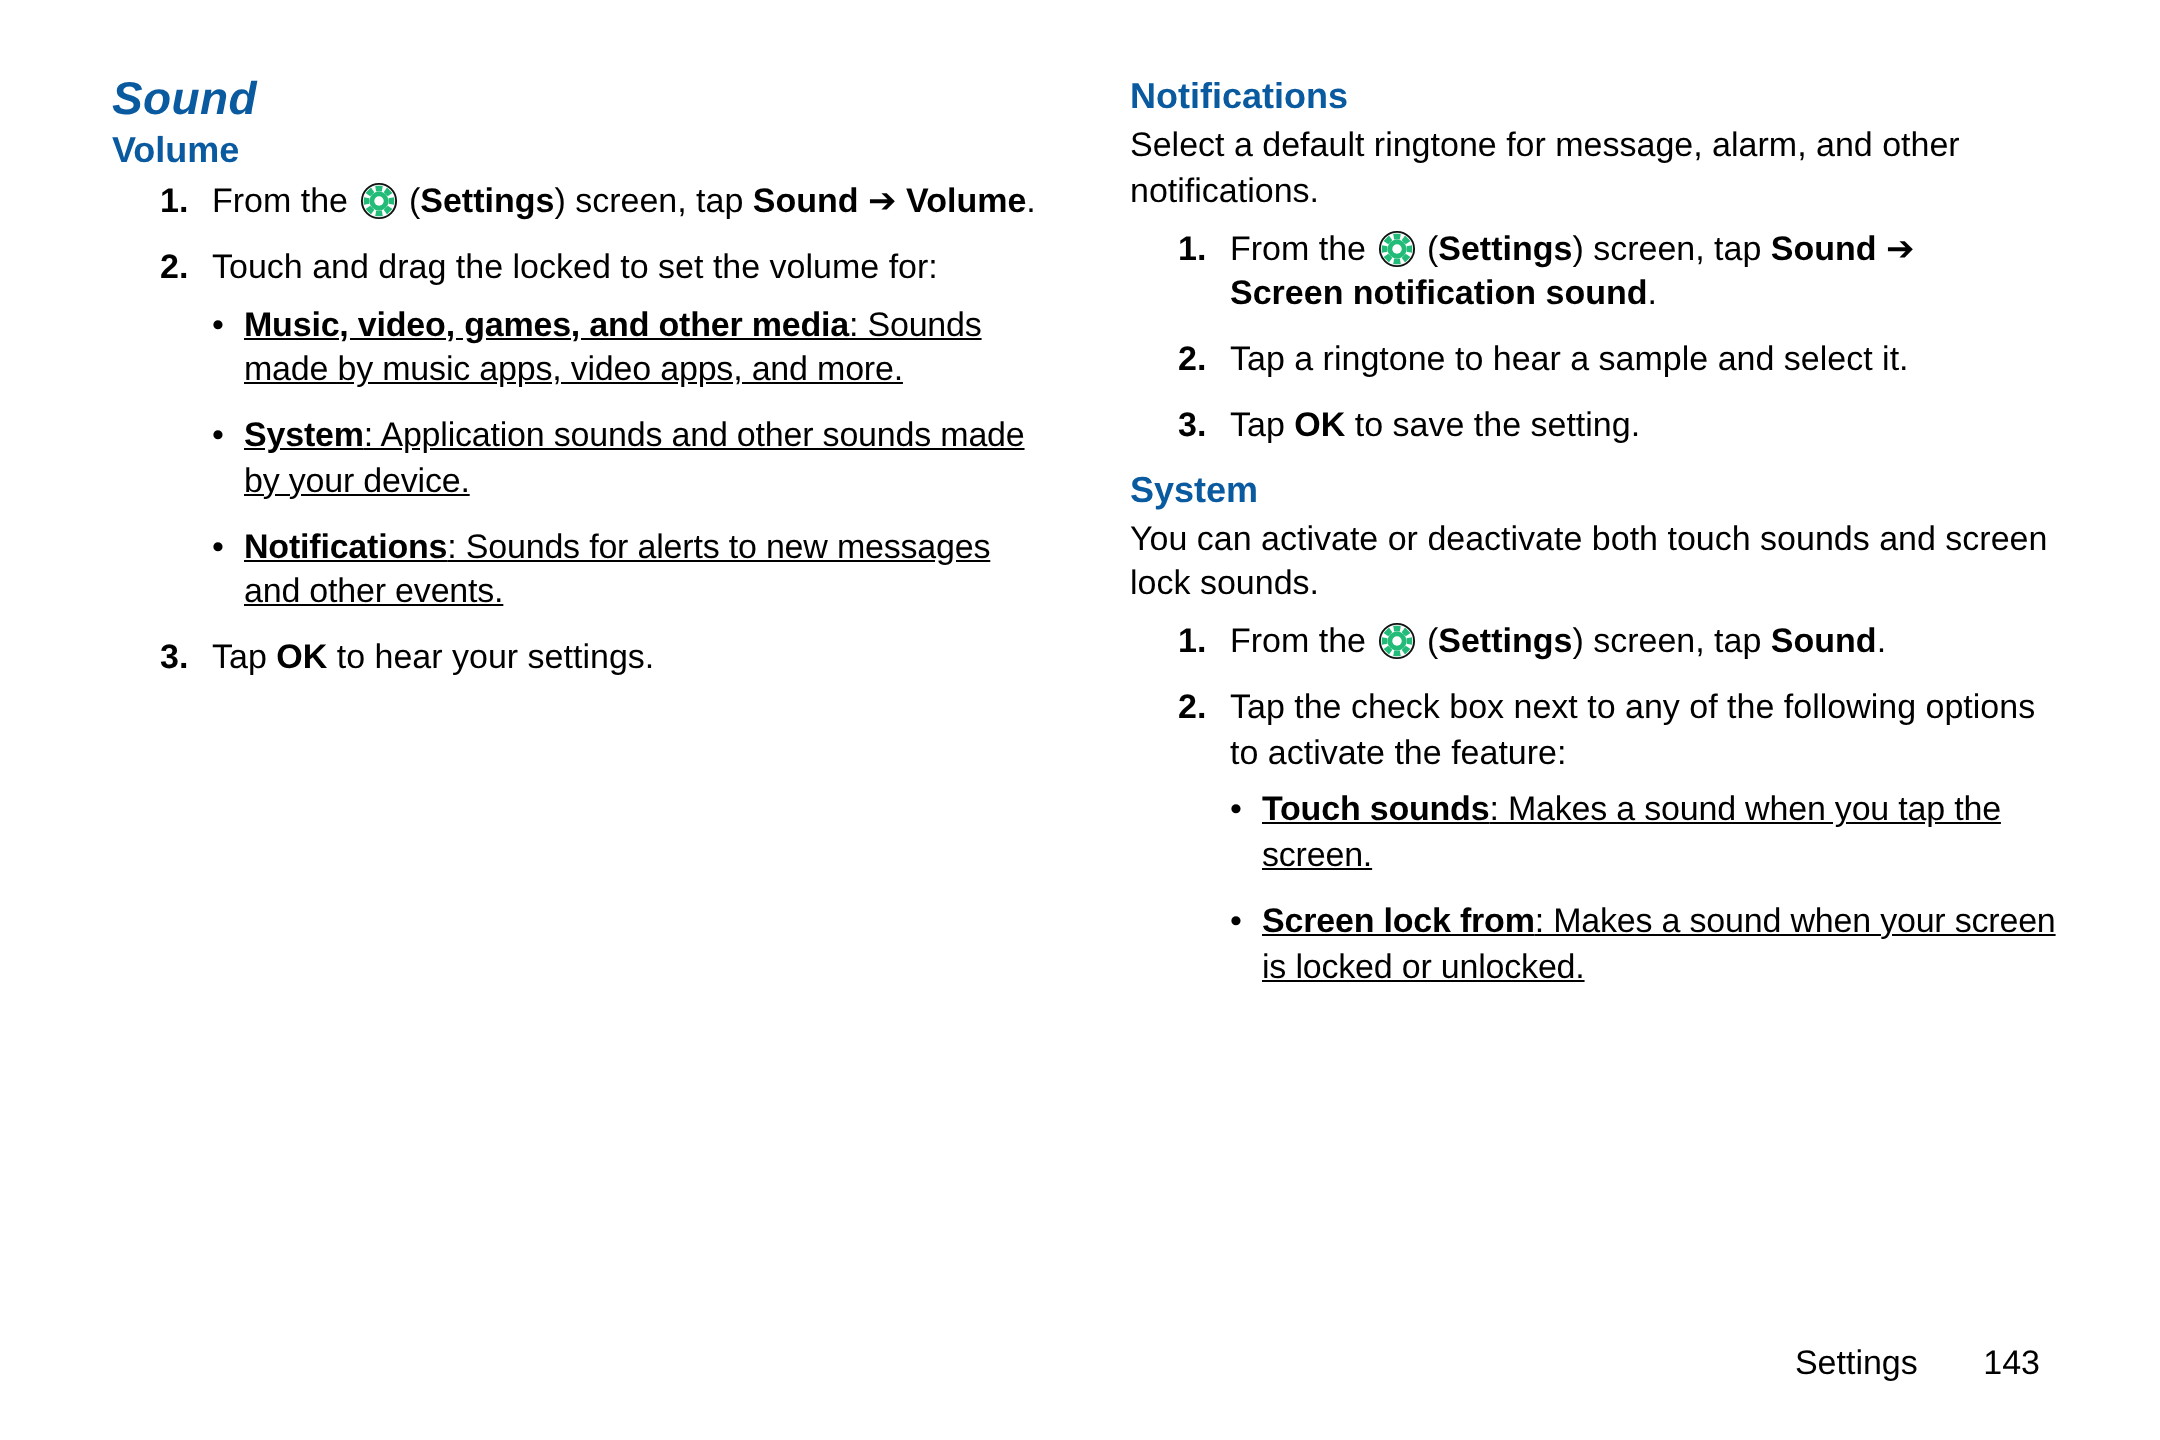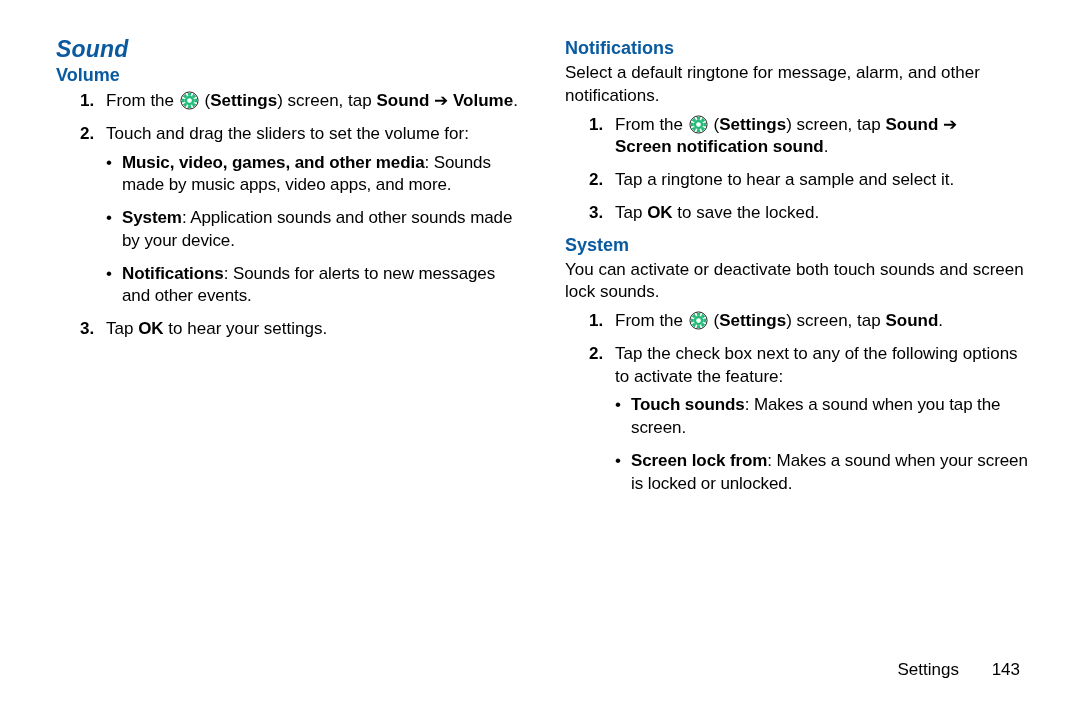--- a/index.html
+++ b/index.html
@@ -58,20 +58,21 @@
     counter-increment: step;
     content: counter(step) ".";
     position: absolute;
     left: -26px;
     font-weight: 700;
   }
   ul.sub {
     list-style: none;
     padding-left: 0;
     margin: 4px 0 0 0;
+    text-decoration: underline;
   }
   ul.sub > li {
     position: relative;
     padding-left: 16px;
     margin: 6px 0 10px 0;
     font-family: "Helvetica Neue", Arial, sans-serif;
     font-stretch: condensed;
     letter-spacing: -0.1px;
   }
   ul.sub > li::before {
@@ -93,21 +94,21 @@
   .settings-icon {
     display: inline-block;
     width: 19px;
     height: 19px;
     vertical-align: -4px;
     margin: 0 1px;
   }
   .settings-icon svg { display: block; }
   .footer {
     position: absolute;
-    bottom: 40px;
+    bottom: 28px;
     right: 60px;
     font-size: 17px;
   }
   .footer .pn { margin-left: 28px; }
 </style>
 </head>
 <body>
 
 <div class="page">
 
@@ -132,21 +133,21 @@
                 <path d="M-2,-8 L2,-8 L1.5,-5 L-1.5,-5 Z" fill="#2b7" transform="rotate(270)"></path>
                 <path d="M-2,-8 L2,-8 L1.5,-5 L-1.5,-5 Z" fill="#2b7" transform="rotate(315)"></path>
                 <circle r="5" fill="#2b7"></circle>
                 <circle r="2.5" fill="#fff"></circle>
               </g>
             </svg>
         </span>
         (<span class="bold">Settings</span><span>) screen, tap </span><span class="bold">Sound</span><span> ➔ </span><span class="bold">Volume</span><span>.</span>
       </li>
       <li>
-        <span>Touch and drag the sliders to set the volume for:</span>
+        <span>Touch and drag the locked to set the volume for:</span>
         <ul class="sub">
           <li><span class="bold narrow">Music, video, games, and other media</span><span class="narrow">: Sounds made by music apps, video apps, and more.</span></li>
           <li><span class="bold narrow">System</span><span class="narrow">: Application sounds and other sounds made by your device.</span></li>
           <li><span class="bold narrow">Notifications</span><span class="narrow">: Sounds for alerts to new messages and other events.</span></li>
         </ul>
       </li>
     </ol>
 
 
     <ol class="numlist" start="3" style="counter-reset: step 2;">
@@ -178,21 +179,21 @@
                 <circle r="5" fill="#2b7"></circle>
                 <circle r="2.5" fill="#fff"></circle>
               </g>
             </svg>
         </span>
         (<span class="bold">Settings</span><span>) screen, tap </span><span class="bold">Sound</span><span> ➔ </span><br>
         <span class="bold">Screen notification sound</span><span>.</span>
       </li>
       <li><span>Tap a ringtone to hear a sample and select it.</span></li>
       <li>
-        <span>Tap </span><span class="bold">OK</span><span> to save the locked.</span>
+        <span>Tap </span><span class="bold">OK</span><span> to save the setting.</span>
       </li>
     </ol>
 
     <div class="h2" style="margin-top:6px">System</div>
     <p class="intro">You can activate or deactivate both touch sounds and screen lock sounds.</p>
 
     <ol class="numlist">
       <li>
         <span>From the </span>
         <span class="settings-icon">

